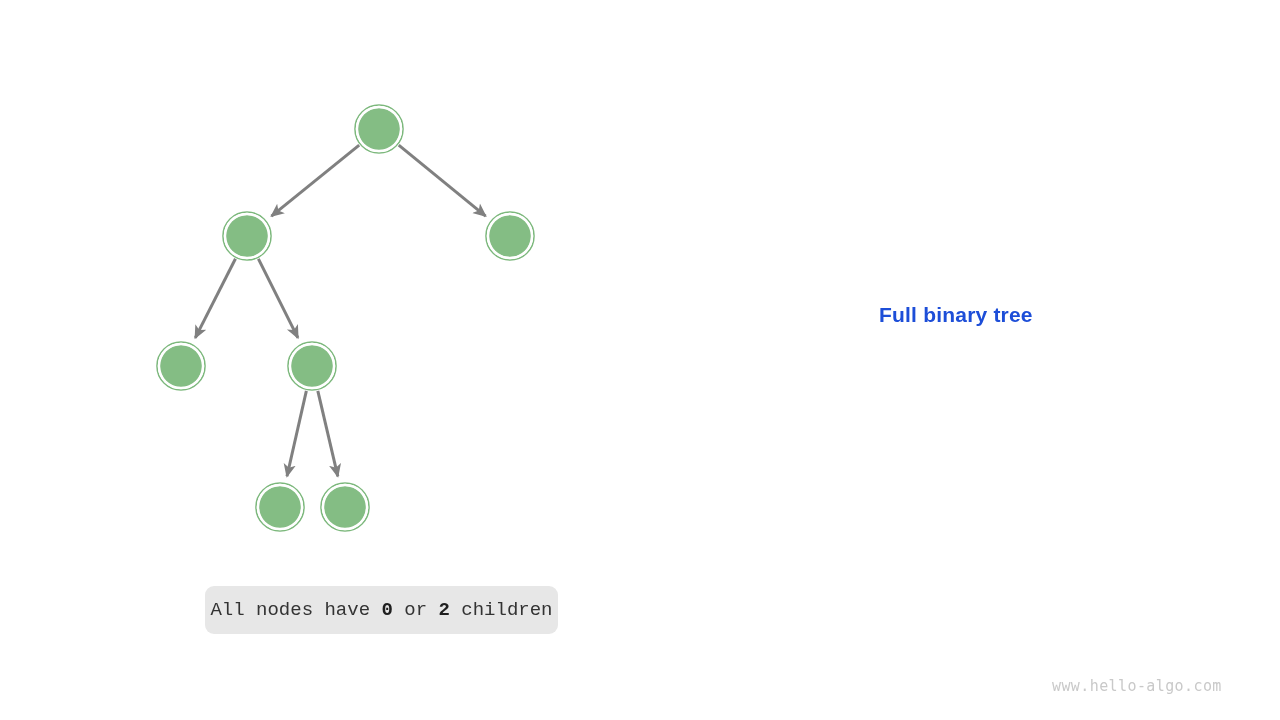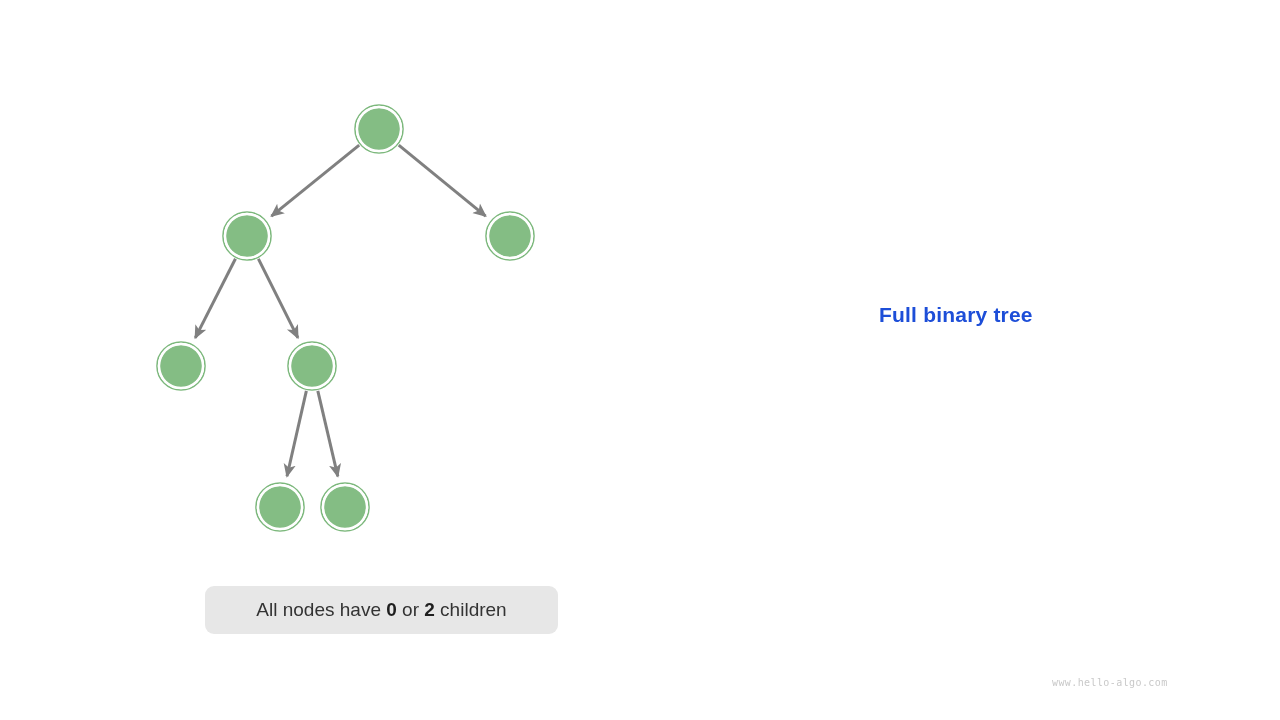--- a/index.html
+++ b/index.html
@@ -39,35 +39,35 @@
     top: 586px;
     width: 353px;
     height: 48px;
     background: #e7e7e7;
     border-radius: 9px;
     display: flex;
     align-items: center;
     justify-content: center;
   }
   .caption-text {
-    font-family: Liberation Sans, sans-serif;
+    font-family: Liberation Mono, monospace;
     font-size: 19px;
     color: #333333;
     white-space: nowrap;
   }
   .caption-text b {
     font-weight: bold;
     color: #1f1f1f;
   }
   .watermark {
     position: absolute;
     left: 1052px;
     top: 677px;
     font-family: "DejaVu Sans Mono", "Liberation Mono", monospace;
-    font-size: 10px;
+    font-size: 15px;
     color: #c9c9c9;
     letter-spacing: 0.4px;
     white-space: nowrap;
   }
 </style>
 </head>
 <body>
 
 <div id="canvas">
 

